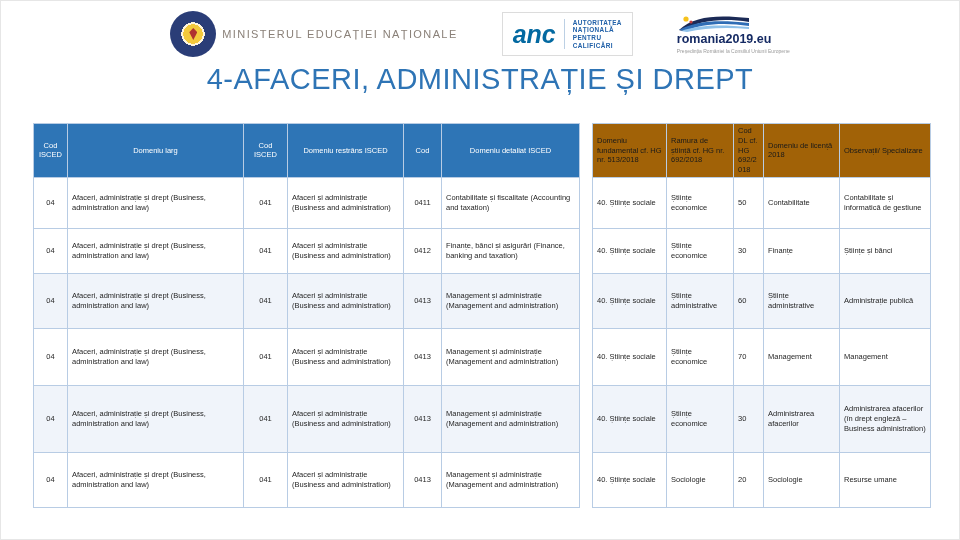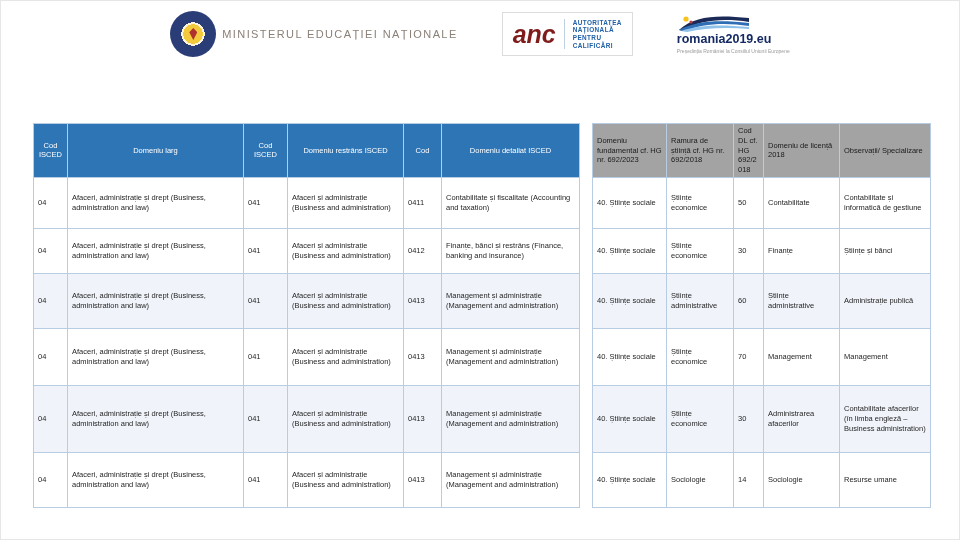--- a/index.html
+++ b/index.html
@@ -14,39 +14,39 @@
   .logo-block{display:flex;align-items:center;}
   .emblem{width:46px;height:46px;border-radius:50%;flex:0 0 auto;
     background:radial-gradient(circle at 50% 50%,
       #f3c93d 0 30%, #fdf4dd 30% 36%, #2a3d77 36% 74%, #fdf4dd 74% 80%, #27406e 80% 100%);
     position:relative;}
   .emblem::after{content:"";position:absolute;left:19px;top:17px;width:8px;height:12px;
     background:#b03030;clip-path:polygon(50% 0,100% 35%,50% 100%,0 35%);}
   .ministry-label{margin-left:6px;font-size:11px;letter-spacing:1.4px;color:#8a8078;font-weight:500;}
   .anc-box{border:1px solid #dcdcdc;background:#fff;display:flex;align-items:center;
     padding:4px 10px;height:44px;box-sizing:border-box;}
-  .anc-mark{font-size:25px;font-weight:bold;font-style:italic;color:#7f1d1d;margin-right:8px;line-height:1;}
+  .anc-mark{font-size:25px;font-weight:bold;font-style:italic;color:#0369a1;margin-right:8px;line-height:1;}
   .anc-divider{width:1px;height:30px;background:#bcd0e4;margin-right:8px;}
   .anc-lines{display:flex;flex-direction:column;line-height:1.18;}
   .anc-lines span{font-size:6.4px;font-weight:bold;color:#2060a8;letter-spacing:.4px;}
   .ro-box{display:flex;flex-direction:column;align-items:flex-start;}
   .ro-label{font-size:12.5px;font-weight:bold;color:#152a63;line-height:1.1;margin-top:1px;}
   .ro-sub{font-size:5px;color:#9a9a9a;margin-top:1px;}
   
   .title{position:absolute;top:62px;left:0;width:100%;text-align:center;
     font-size:29px;font-weight:400;color:#2e74b5;letter-spacing:.5px;}
   
   table.cls{position:absolute;top:122px;left:32px;width:897px;border-collapse:collapse;
     table-layout:fixed;font-size:7.5px;color:#262626;}
   table.cls th,table.cls td{border:1px solid #b8cce4;padding:2px 4px;vertical-align:middle;
     line-height:1.3;word-wrap:break-word;}
   table.cls thead th{height:42px;font-weight:normal;}
   th.blue{background:#2e75b6;color:#ffffff;text-align:center;}
-  th.plain{background:#a3a3a3;color:#1a1a1a;text-align:left;}
-  td.code{text-align:left;}
+  th.plain{background:#a16207;color:#1a1a1a;text-align:left;}
+  td.code{text-align:center;}
   td.txt{text-align:left;}
   .gap{border:none !important;background:#ffffff !important;}
   tbody tr:nth-child(3) td:not(.gap),
   tbody tr:nth-child(5) td:not(.gap){background:#f0f4fa;}
   tbody tr:nth-child(1) td{height:46px;}
   tbody tr:nth-child(2) td{height:40px;}
   tbody tr:nth-child(3) td{height:50px;}
   tbody tr:nth-child(4) td{height:52px;}
   tbody tr:nth-child(5) td{height:62px;}
   tbody tr:nth-child(6) td{height:50px;}
@@ -81,20 +81,21 @@
         <path d="M4 17 C 24 10, 47 11, 72 13 L 72 15 C 49 13, 27 14, 10 18 Z" fill="#8fc1e9"></path>
         <circle cx="9" cy="5" r="2.6" fill="#f6c21b"></circle>
         <circle cx="14" cy="8" r="1.6" fill="#c43b3b"></circle>
       </svg>
       <div class="ro-label">romania2019.eu</div>
       <div class="ro-sub">Președinția României la Consiliul Uniunii Europene</div>
     </div>
 
   </div>
 
+  <div class="title">4-AFACERI, ADMINISTRAȚIE ȘI DREPT</div>
 
   <table class="cls" id="main-table">
       <colgroup>
         <col style="width: 34px;">
         <col style="width: 176px;">
         <col style="width: 44px;">
         <col style="width: 116px;">
         <col style="width: 38px;">
         <col style="width: 138px;">
         <col style="width: 13px;">
@@ -106,21 +107,21 @@
       </colgroup>
       <thead>
         <tr>
           <th class="blue">Cod ISCED</th>
           <th class="blue">Domeniu larg</th>
           <th class="blue">Cod ISCED</th>
           <th class="blue">Domeniu restrâns ISCED</th>
           <th class="blue">Cod</th>
           <th class="blue">Domeniu detaliat ISCED</th>
           <th class="gap"></th>
-          <th class="plain">Domeniu fundamental cf. HG nr. 692/2023</th>
+          <th class="plain">Domeniu fundamental cf. HG nr. 513/2018</th>
           <th class="plain">Ramura de știință cf. HG nr. 692/2018</th>
           <th class="plain">Cod DL cf. HG 692/2018</th>
           <th class="plain">Domeniu de licență 2018</th>
           <th class="plain">Observații/ Specializare</th>
         </tr>
       </thead>
       <tbody>
         <tr>
           <td class="code">04</td>
           <td class="txt">Afaceri, administrație și drept (Business, administration and law)</td>
@@ -134,21 +135,21 @@
           <td class="txt">50</td>
           <td class="txt">Contabilitate</td>
           <td class="txt">Contabilitate și informatică de gestiune</td>
         </tr>
         <tr>
           <td class="code">04</td>
           <td class="txt">Afaceri, administrație și drept (Business, administration and law)</td>
           <td class="code">041</td>
           <td class="txt">Afaceri și administrație (Business and administration)</td>
           <td class="code">0412</td>
-          <td class="txt">Finanțe, bănci și restrâns (Finance, banking and insurance)</td>
+          <td class="txt">Finanțe, bănci și asigurări (Finance, banking and taxation)</td>
           <td class="gap"></td>
           <td class="txt">40. Științe sociale</td>
           <td class="txt">Științe economice</td>
           <td class="txt">30</td>
           <td class="txt">Finanțe</td>
           <td class="txt">Științe și bănci</td>
         </tr>
         <tr>
           <td class="code">04</td>
           <td class="txt">Afaceri, administrație și drept (Business, administration and law)</td>
@@ -182,32 +183,32 @@
           <td class="txt">Afaceri, administrație și drept (Business, administration and law)</td>
           <td class="code">041</td>
           <td class="txt">Afaceri și administrație (Business and administration)</td>
           <td class="code">0413</td>
           <td class="txt">Management și administrație (Management and administration)</td>
           <td class="gap"></td>
           <td class="txt">40. Științe sociale</td>
           <td class="txt">Științe economice</td>
           <td class="txt">30</td>
           <td class="txt">Administrarea afacerilor</td>
-          <td class="txt">Contabilitate afacerilor (în limba engleză – Business administration)</td>
+          <td class="txt">Administrarea afacerilor (în drept engleză – Business administration)</td>
         </tr>
         <tr>
           <td class="code">04</td>
           <td class="txt">Afaceri, administrație și drept (Business, administration and law)</td>
           <td class="code">041</td>
           <td class="txt">Afaceri și administrație (Business and administration)</td>
           <td class="code">0413</td>
           <td class="txt">Management și administrație (Management and administration)</td>
           <td class="gap"></td>
           <td class="txt">40. Științe sociale</td>
           <td class="txt">Sociologie</td>
-          <td class="txt">14</td>
+          <td class="txt">20</td>
           <td class="txt">Sociologie</td>
           <td class="txt">Resurse umane</td>
         </tr>
       </tbody>
     </table>
 
 </div>
 
 </body></html>

